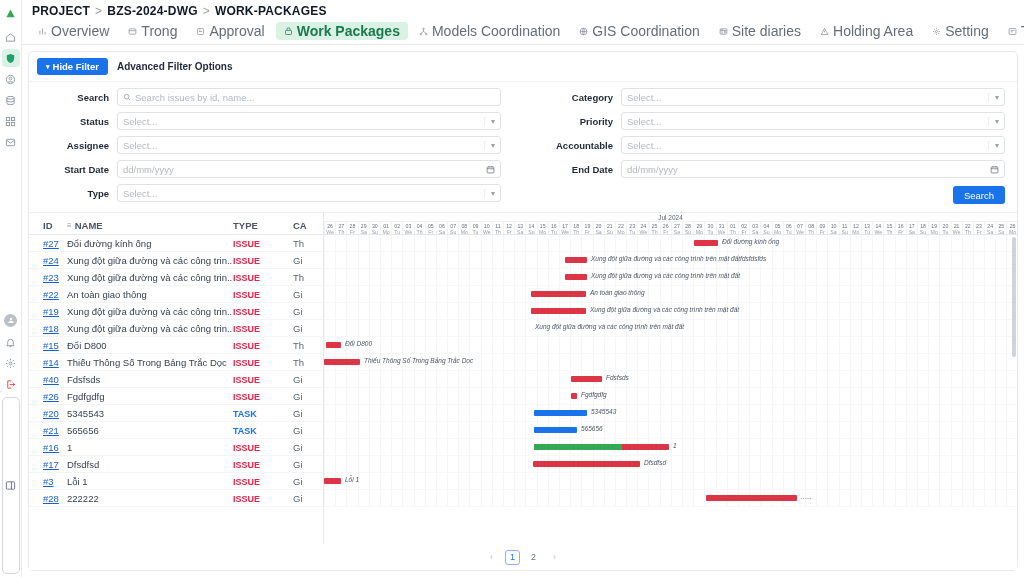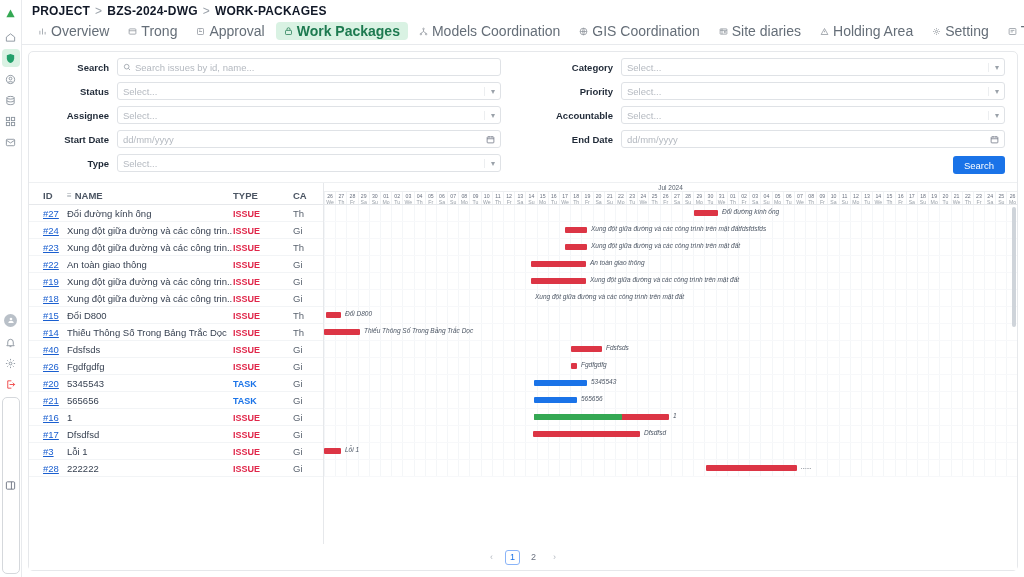--- a/index.html
+++ b/index.html
@@ -309,20 +309,27 @@
             <rect x="3" y="4" width="18" height="16" rx="2"></rect>
             <path d="M7 9h10M7 13h6"></path>
           </svg>
         <span>Timeline</span>
       </div>
     </div>
 
     <div class="content">
       <div class="panel">
 
+        <div class="filterbar">
+          <button class="btn-hide">
+            <span style="font-size:7px">▾</span>
+            <span>Hide Filter</span>
+          </button>
+          <div class="filter-title">Advanced Filter Options</div>
+        </div>
 
         <div class="filters">
           <div class="fcol left">
             <div class="frow">
               <div class="flabel">Search</div>
               <div class="fctl">
                 <span class="search-i">
                   <svg viewBox="0 0 24 24" fill="none" stroke="currentColor" stroke-width="2.5">
                       <circle cx="11" cy="11" r="7"></circle>
                       <path d="M16 16l5 5"></path>

